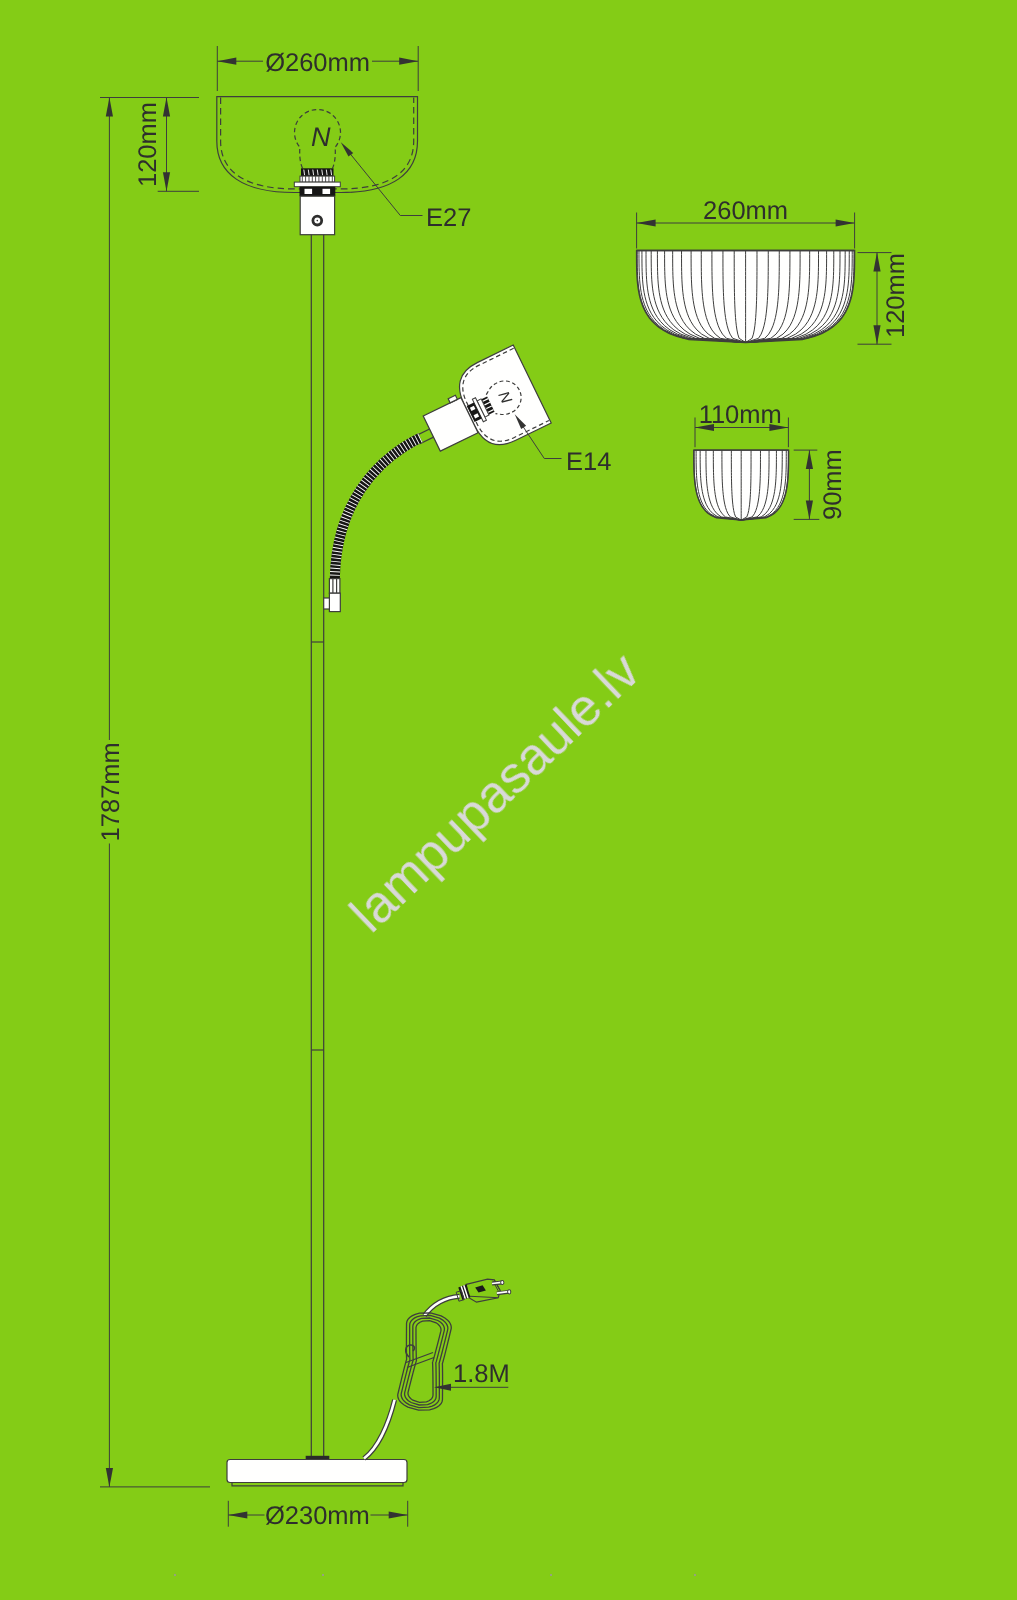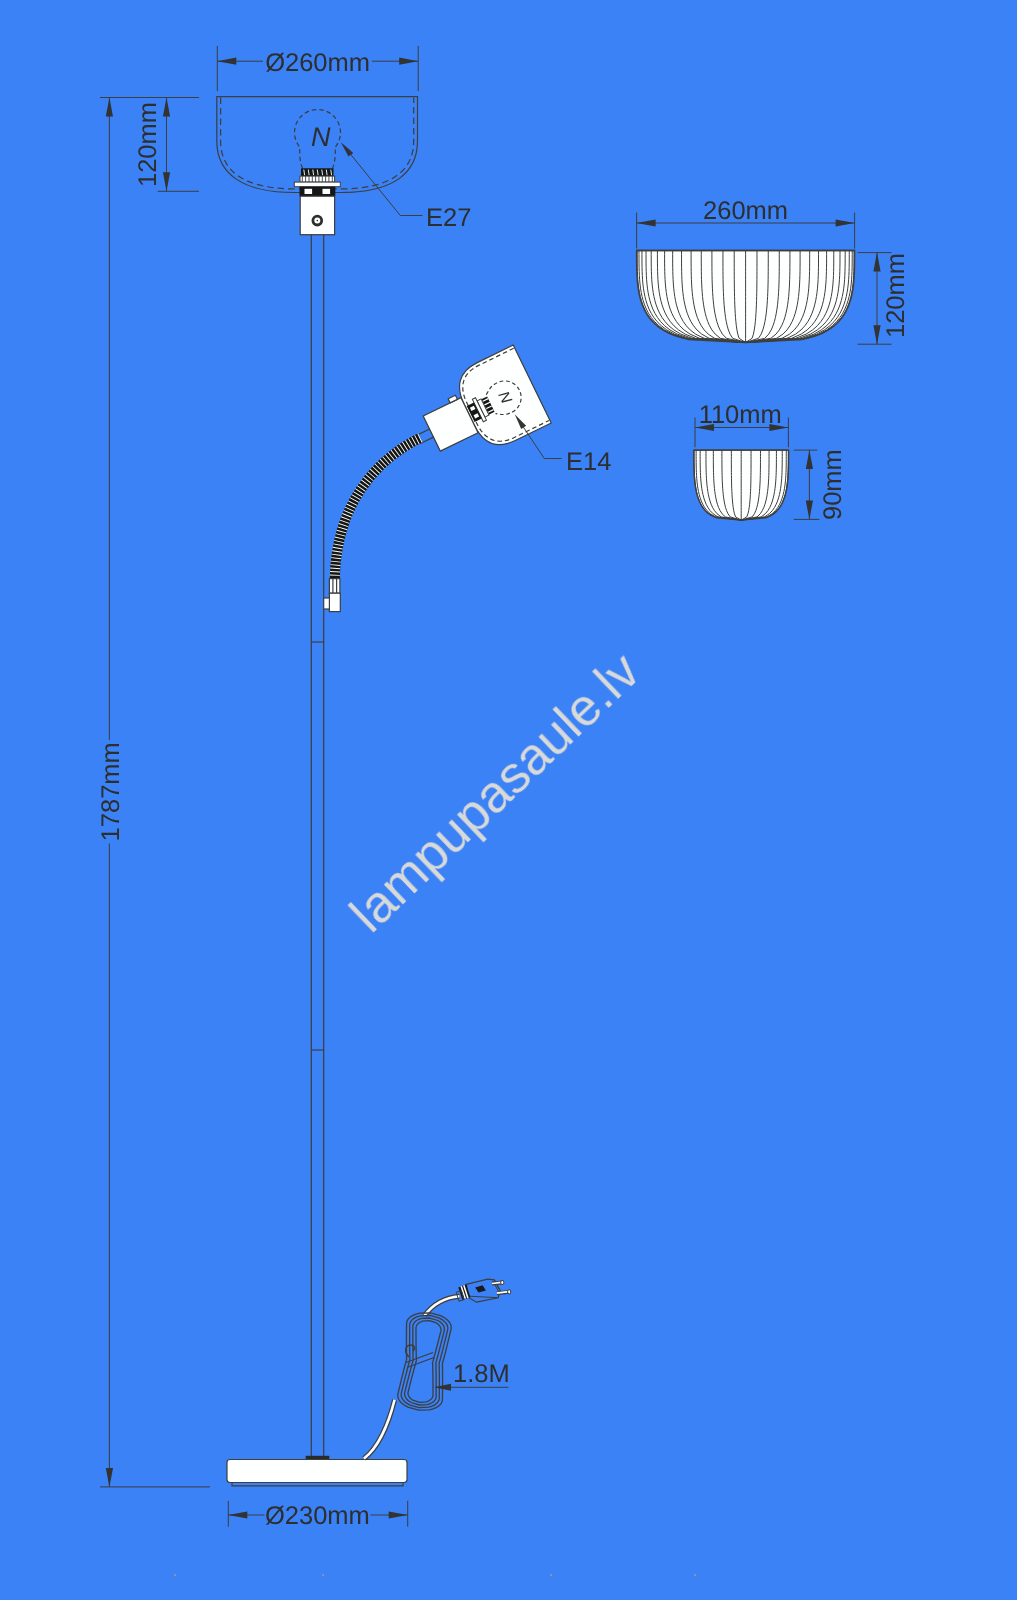--- a/index.html
+++ b/index.html
@@ -1,17 +1,17 @@
 <!DOCTYPE html>
 <html><head>
 <meta charset="utf-8">
 <title>Floor lamp technical drawing</title>
 <style>
   html,body { margin:0; padding:0; background:#fff; }
-  #page { position:relative; width:1017px; height:1600px; background:#3b82f6; overflow:hidden;
+  #page { position:relative; width:1017px; height:1600px; background:#84cc16; overflow:hidden;
           font-family:"Liberation Sans", sans-serif; }
   svg { display:block; }
   text { -webkit-font-smoothing: antialiased; text-rendering: geometricPrecision; }
 </style>
 </head>
 <body>
 
 <div id="page">
 <svg width="1017" height="1600" viewBox="0 0 1017 1600" xmlns="http://www.w3.org/2000/svg">
 <g opacity="0.999">

